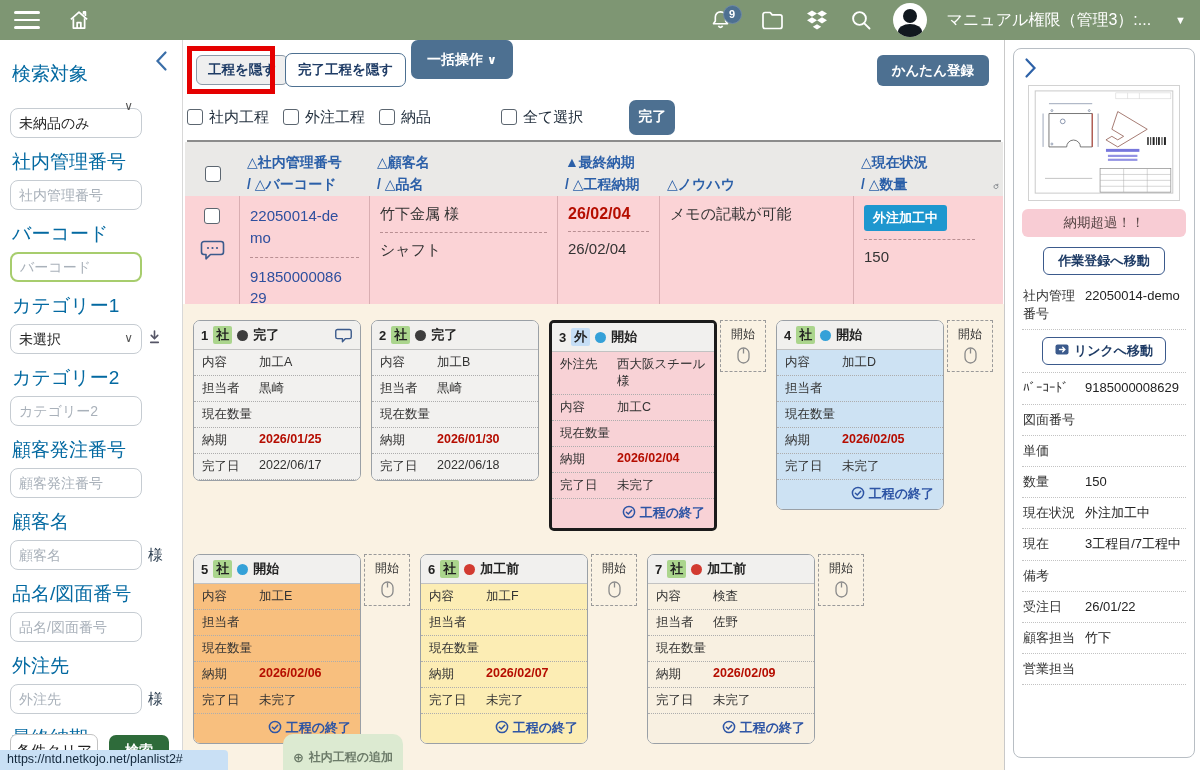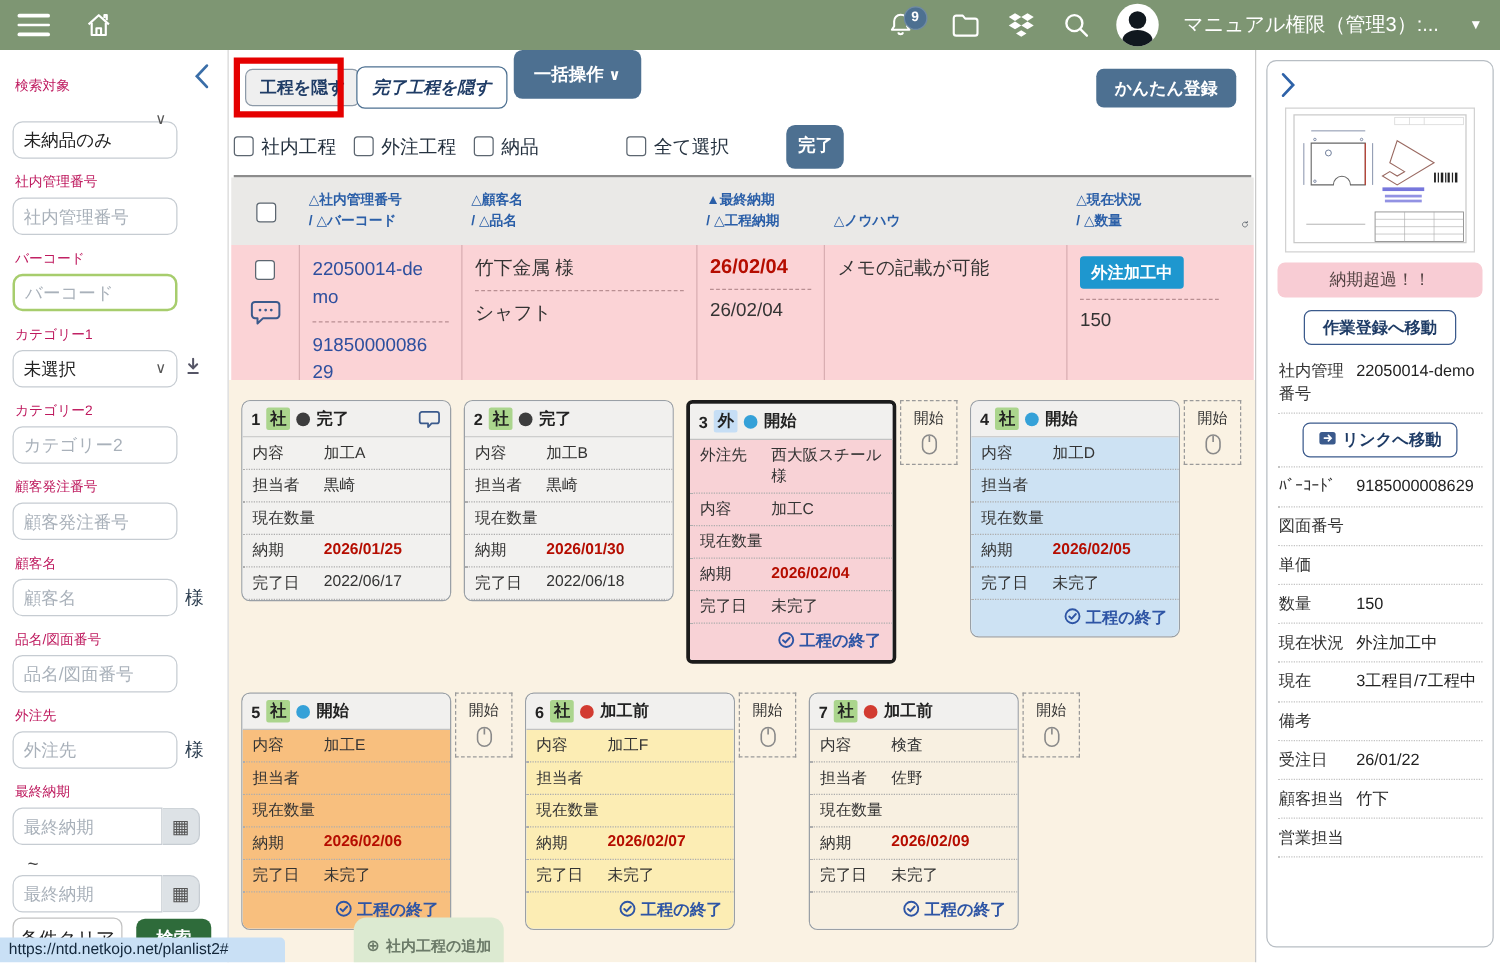--- a/index.html
+++ b/index.html
@@ -16,21 +16,21 @@
   .nbadge { position:absolute; right:-10px; top:-4px; background:#4d7091; border:1px solid #6f8aa5; color:#fff; font-size:11px; font-weight:bold; width:19px; height:19px; border-radius:50%; display:flex; align-items:center; justify-content:center; }
   .avatar { width:34px; height:34px; border-radius:50%; background:#fff; overflow:hidden; position:relative; }
   .avatar .head { position:absolute; left:50%; top:6px; transform:translateX(-50%); width:14px; height:14px; border-radius:50%; background:#11181f; }
   .avatar .shoulders { position:absolute; left:50%; top:21px; transform:translateX(-50%); width:24px; height:16px; border-radius:50% 50% 0 0; background:#11181f; }
   .user-label { color:#fff; font-size:16px; }
   .tb-caret { color:#fff; font-size:11px; margin-left:4px; }
 
   
   .sidebar { position:absolute; top:40px; left:0; width:183px; height:730px; background:#fff; border-right:1px solid #d8d8d8; padding:10px 10px 0 10px; overflow:hidden; z-index:5; }
   .collapse-chev { position:absolute; top:10px; right:14px; cursor:pointer; }
-  .f-label { font-size:11px; color:#be185d; margin:11px 0 5px 2px; }
+  .f-label { font-size:19px; color:#0369a1; margin:11px 0 5px 2px; }
   .f-row { display:flex; align-items:center; gap:6px; }
   .f-input, .f-select { width:132px; height:30px; border:1px solid #c6ccd2; border-radius:8px; padding:0 8px; font-size:14px; color:#222; background:#fff; font-family:inherit; }
   .f-input::placeholder { color:#a9b1ba; }
   .f-input.focused { border:2px solid #a7cd6d; }
   .f-select { appearance:none; -webkit-appearance:none; background:#fff; position:relative; }
   .sel-wrap { position:relative; width:132px; }
   .sel-wrap .chev { position:absolute; right:9px; top:7px; color:#555; font-size:12px; pointer-events:none; }
   .suffix { font-size:15px; color:#2c3e50; }
   .dategrp { display:flex; width:150px; }
   .dategrp .f-input { width:120px; border-radius:8px 0 0 8px; }
@@ -39,32 +39,32 @@
   .sb-buttons { position:absolute; left:10px; top:694px; display:flex; gap:11px; }
   .btn-clear { width:88px; height:34px; background:#fff; border:1px solid #c2c2c2; border-radius:7px; font-size:15px; color:#222; font-family:inherit; }
   .btn-search { width:60px; height:32px; margin-top:1px; background:#2e6b3a; border:none; border-radius:7px; font-size:14px; font-weight:bold; color:#fff; font-family:inherit; }
 
   
   .main { position:absolute; top:40px; left:183px; width:822px; height:730px; background:#fff; border-right:1px solid #c9c9c9; overflow:hidden; }
   .toolbar { position:relative; height:60px; }
   .btn { font-family:inherit; font-weight:bold; border-radius:6px; font-size:13.5px; cursor:pointer; }
   .btn-hide { position:absolute; left:13px; top:15px; height:30px; padding:0 11px; background:#efefef; border:1px solid #8d9aa8; color:#1f3c66; }
   .red-annot { position:absolute; left:4px; top:6px; width:88px; height:48px; border:5px solid #e50000; pointer-events:none; z-index:10; }
-  .btn-hidedone { position:absolute; left:102px; top:13px; height:34px; padding:0 12px; background:#fff; border:1px solid #4d7091; color:#1f3c66; border-radius:7px;font-style:italic; }
+  .btn-hidedone { position:absolute; left:102px; top:13px; height:34px; padding:0 12px; background:#fff; border:1px solid #4d7091; color:#1f3c66; border-radius:7px; }
   .btn-bulk { position:absolute; left:228px; top:0; height:39px; padding:0 16px; background:#4d7091; border:none; color:#fff; border-radius:7px; font-size:14px; }
   .btn-easy { position:absolute; right:15px; top:15px; height:31px; padding:0 15px; background:#4d7091; border:none; color:#fff; border-radius:6px; }
   .chk-row { position:absolute; top:62px; left:4px; width:814px; height:40px; display:flex; align-items:center; border-bottom:2px solid #8c8c8c; padding:0 0 8px 0; }
   .chk { display:flex; align-items:center; gap:6px; font-size:15px; color:#24313f; margin-right:14px; }
   .box { width:16px; height:16px; border:1.5px solid #5c6670; border-radius:3px; background:#fff; display:inline-block; }
   .chk.all { margin-left:56px; }
   .btn-done { margin-left:32px; width:46px; height:35px; background:#4d7091; border:none; color:#fff; border-radius:7px; font-size:14px; font-weight:bold; font-family:inherit; }
 
   .grid { display:grid; grid-template-columns:54px 130px 188px 102px 194px 132px 20px; }
   .thead { background:#eae9e7; }
-  .thead .cell { padding:10px 6px 8px 8px; color:#2b5fa8; font-weight:bold; font-size:11px; line-height:1.55; }
+  .thead .cell { padding:10px 6px 8px 8px; color:#2b5fa8; font-weight:bold; font-size:14px; line-height:1.55; }
   .thead .c1 { display:flex; align-items:center; justify-content:center; }
   .refresh-cell { display:flex; align-items:flex-end; justify-content:center; padding-bottom:8px; }
   .trow { background:#fbd3d6; }
   .trow .cell { padding:9px 10px 9px 10px; font-size:15px; border-left:1px solid #d9aeb2; min-height:108px; }
   .trow .cell:first-child { border-left:none; display:flex; flex-direction:column; align-items:center; gap:14px; padding-top:12px; }
   .dash { border-bottom:1px dashed #b98f93; margin:8px 0; }
   .link { color:#2e4f9e; word-break:break-all; line-height:1.45; }
   .due-big { color:#b50d00; font-weight:bold; font-size:16px; }
   .status-badge { display:inline-block; background:#1e97cf; color:#fff; font-weight:bold; font-size:13px; padding:4px 9px; border-radius:3px; }
 

